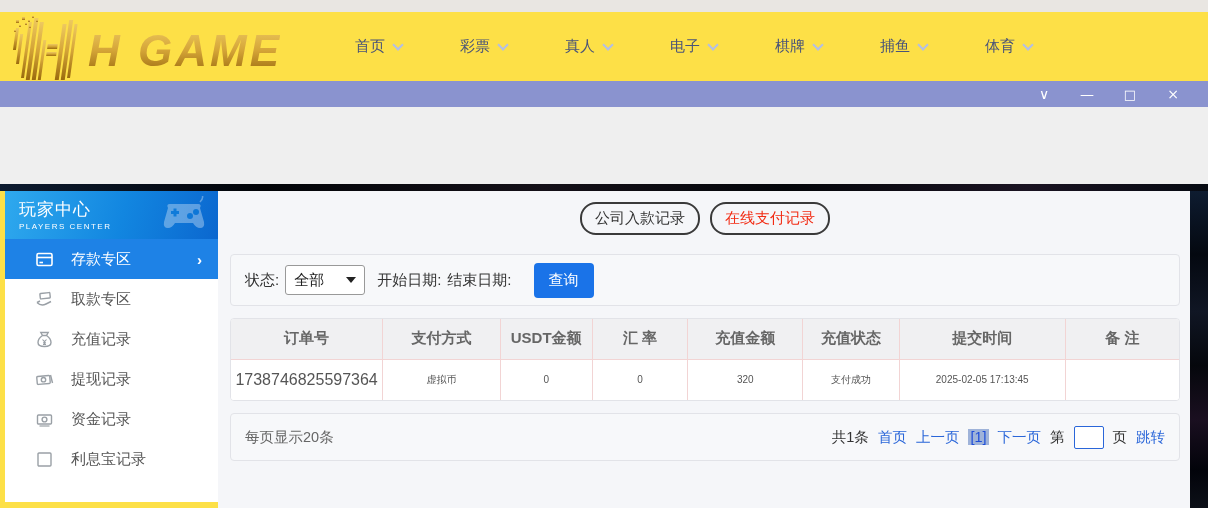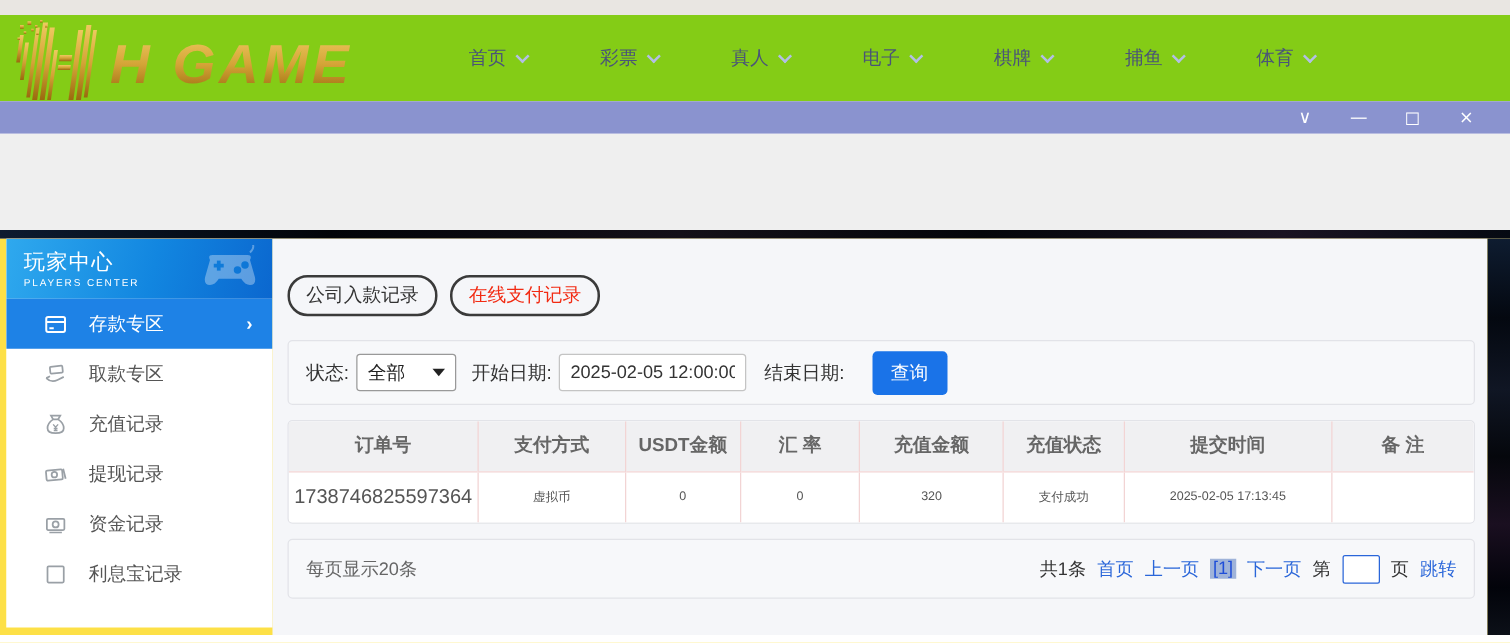--- a/index.html
+++ b/index.html
@@ -4,21 +4,21 @@
 <style>
   * { margin:0; padding:0; box-sizing:border-box; }
   html,body { width:1208px; height:514px; overflow:hidden; background:#fff;
     font-family:"Liberation Sans","DejaVu Sans",sans-serif; }
   .page { width:1208px; height:514px; display:flex; flex-direction:column; }
 
   
   .top-gray { height:12px; background:#e9e6e2; }
 
   
-  header { height:69px; background:#84cc16; display:flex; align-items:center;gap:20px; }
+  header { height:69px; background:#fde047; display:flex; align-items:center; }
   .logo { margin-left:8px; width:272px; height:66px; flex:0 0 auto; }
   .nav { display:flex; align-items:center; margin-left:46px; }
   .nav-item { display:flex; align-items:center; margin:0 29px; cursor:pointer; }
   .nav-label { font-size:15px; color:#4a5478; }
   .chev { width:8px; height:8px; border-right:2px solid #b3bfe6; border-bottom:2px solid #b3bfe6;
     transform:rotate(45deg); margin-left:9px; margin-top:-4px; }
 
   
   .titlebar { height:26px; background:#8a93cf; display:flex; align-items:center; justify-content:flex-end; }
   .winbtn { color:#fff; font-size:14px; line-height:1; width:16px; text-align:center;
@@ -43,21 +43,21 @@
     color:#555; font-size:15px; cursor:pointer; position:relative; }
   .menu-item .mi-icon { width:19px; height:19px; margin-right:17px; flex:0 0 auto; }
   .menu-item.active { background:#1e82e6; color:#fff; }
   .mi-chevron { position:absolute; right:16px; color:#fff; font-size:15px; font-weight:bold; }
 
   main { flex:1 1 auto; background:#f5f6f9; padding:9px 10px 0 12px; height:317px; overflow:hidden; }
   .right-strip { width:18px; flex:0 0 auto;
     background:linear-gradient(180deg,#0e1c30 0%,#040810 20%,#101624 38%,#05070c 55%,#1a0f20 72%,#02030a 88%,#0c1018 100%); }
 
   
-  .tabs { display:flex; gap:10px; margin-bottom:19px; margin-top:20px; }
+  .tabs { display:flex; gap:10px; margin-bottom:19px; margin-top:2px;justify-content:center; }
   .tab { border:2px solid #3a3a3a; border-radius:16px; padding:5px 13px; font-size:15px;
     color:#333; background:transparent; cursor:pointer; }
   .tab.active { color:#f22b13; }
 
   
   .box { background:#f7f8fa; border:1px solid #e2e3e8; border-radius:4px; }
   .filter-box { height:52px; display:flex; align-items:center; padding:0 14px; margin-bottom:12px; }
   .f-label { font-size:15px; color:#333; margin-right:6px; }
   .f-select { width:80px; height:30px; border:1px solid #999; border-radius:3px; background:#fff;
     display:flex; align-items:center; justify-content:space-between; padding:0 8px; font-size:15px;
@@ -249,21 +249,20 @@
         <button class="tab active">在线支付记录</button>
       </div>
 
       <div class="box filter-box">
         <span class="f-label">状态:</span>
         <div class="f-select">
           <span>全部</span>
           <span class="tri"></span>
         </div>
         <span class="f-label">开始日期:</span>
-        <input class="f-input" value="2025-02-05 12:00:00" style="">
         <span class="f-label">结束日期:</span>
         <button class="btn-query">查询</button>
       </div>
 
       <div class="table-box">
         <table>
           <colgroup>
             <col style="width:16%">
               <col style="width:12.4%">
               <col style="width:9.7%">

